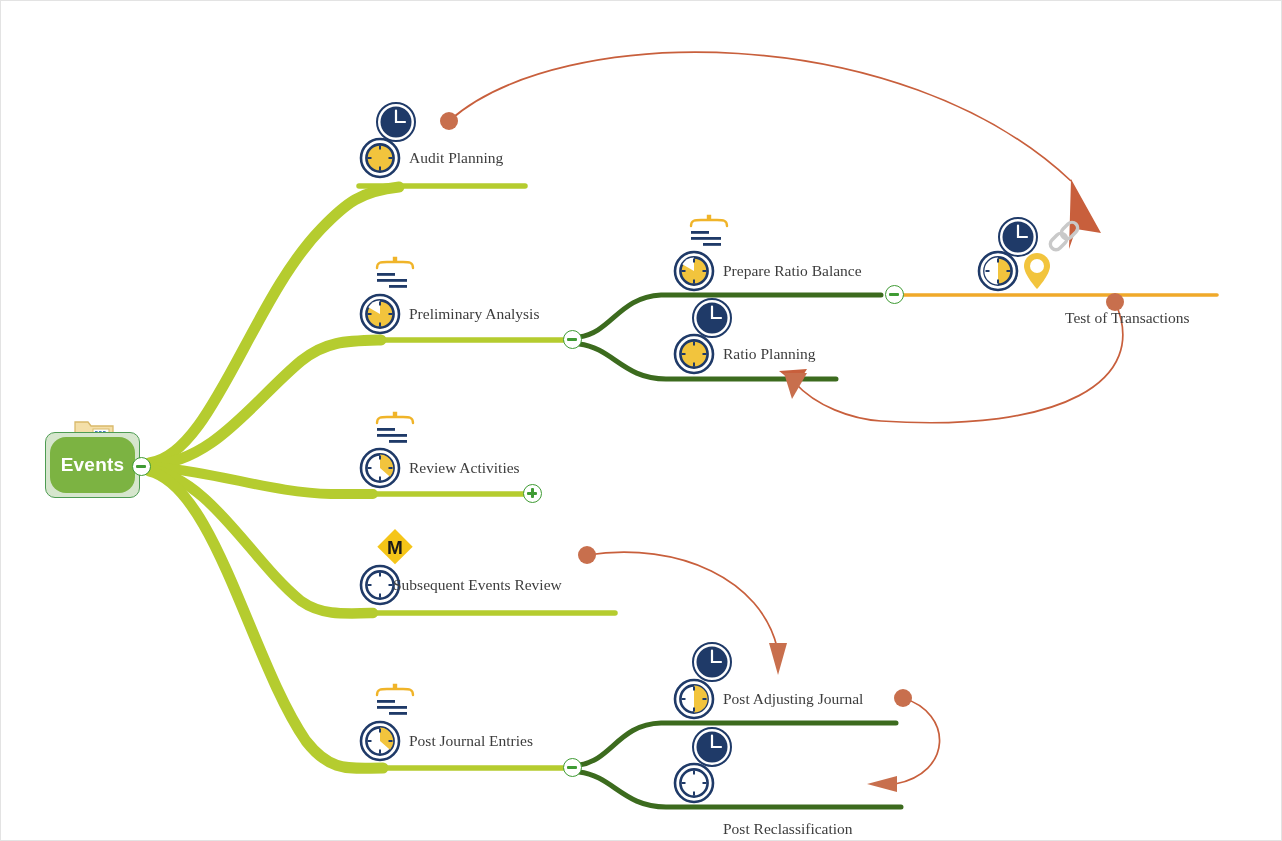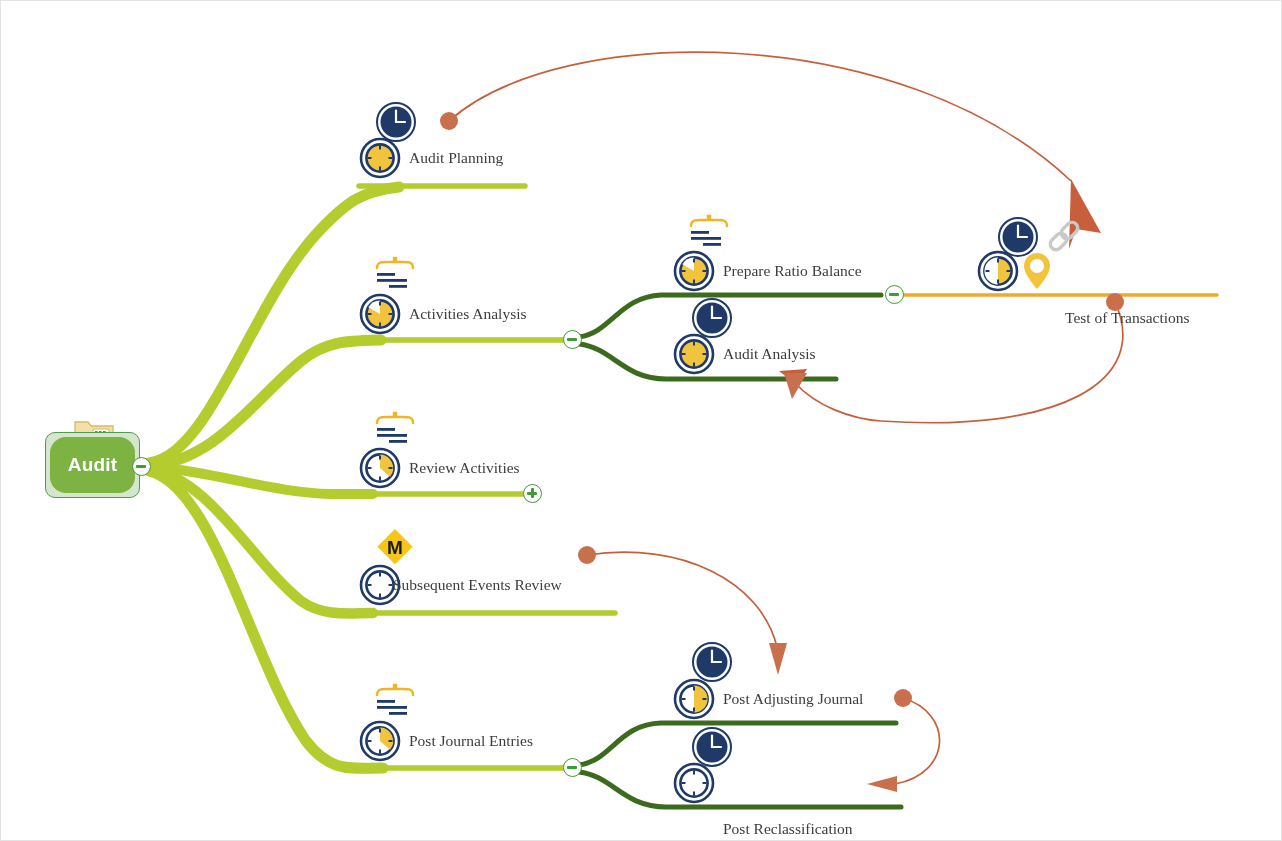--- a/index.html
+++ b/index.html
@@ -191,21 +191,21 @@
     <path d="M2,7 L15,7 L18,11 L40,11 L40,33 L2,33 Z" fill="#f4dfa8" stroke="#d9b96a" stroke-width="1.3"></path>
     <rect x="20" y="14" width="16" height="12" fill="#ffffff" stroke="#d9b96a" stroke-width="1"></rect>
     <rect x="22" y="16" width="2.6" height="3" fill="#4c7fbf"></rect>
     <rect x="26" y="16" width="2.6" height="3" fill="#4c7fbf"></rect>
     <rect x="30" y="16" width="2.6" height="3" fill="#4c7fbf"></rect>
     <rect x="22" y="21" width="12" height="2.4" fill="#4c7fbf"></rect>
   </svg>
 
   <div class="root-node">
     <div class="root-inner">
-      <span class="root-label">Audit</span>
+      <span class="root-label">Events</span>
     </div>
   </div>
   <div class="togglebtn" style="left:131px; top:456px;"></div>
 
   <svg class="icon-abs" style="left:374px; top:100px; width:42px; height:42px;" viewBox="0 0 42 42">
     <circle cx="21" cy="21" r="19" fill="#ffffff" stroke="#1f3a68" stroke-width="2"></circle>
     <circle cx="21" cy="21" r="15.5" fill="#1f3a68"></circle>
     <path d="M21,9.5 L21,21 L30,21" fill="none" stroke="#ffffff" stroke-width="2.2" stroke-linecap="round"></path>
   </svg>
   <svg class="icon-abs" style="left:358px; top:136px; width:42px; height:42px;" viewBox="0 0 42 42">
@@ -226,21 +226,21 @@
   </svg>
   <svg class="icon-abs" style="left:358px; top:292px; width:42px; height:42px;" viewBox="0 0 42 42">
     <circle cx="21" cy="21" r="19" fill="#ffffff" stroke="#1f3a68" stroke-width="2.6"></circle>
     <circle cx="21" cy="21" r="13.6" fill="#f2c43d" stroke="#1f3a68" stroke-width="2.6"></circle>
     <path d="M21,21 L21,7.4 A13.6,13.6 0 0,0 9.3,14.2 Z" fill="#ffffff"></path>
     <rect x="20" y="8.5" width="2" height="4" fill="#1f3a68"></rect>
     <rect x="20" y="29.5" width="2" height="4" fill="#1f3a68"></rect>
     <rect x="8.5" y="20" width="4" height="2" fill="#1f3a68"></rect>
     <rect x="29.5" y="20" width="4" height="2" fill="#1f3a68"></rect>
   </svg>
-  <div class="topic" style="left:408px; top:304px;">Activities Analysis</div>
+  <div class="topic" style="left:408px; top:304px;">Preliminary Analysis</div>
   <div class="togglebtn" style="left:562px; top:329px;"></div>
 
   <svg class="icon-abs" style="left:684px; top:212px; width:48px; height:36px;" viewBox="0 0 48 36">
     <path d="M6,13 C6,7 10,7 16,7 L23,7 L23,3 L25,3 L25,7 L32,7 C38,7 42,7 42,13" fill="none" stroke="#f0b429" stroke-width="2.4" stroke-linecap="round"></path>
     <rect x="6" y="18" width="18" height="2.8" fill="#1f3a68"></rect>
     <rect x="6" y="24" width="30" height="2.8" fill="#1f3a68"></rect>
     <rect x="18" y="30" width="18" height="2.8" fill="#1f3a68"></rect>
   </svg>
   <svg class="icon-abs" style="left:672px; top:249px; width:42px; height:42px;" viewBox="0 0 42 42">
     <circle cx="21" cy="21" r="19" fill="#ffffff" stroke="#1f3a68" stroke-width="2.6"></circle>
@@ -286,21 +286,21 @@
     <path d="M21,9.5 L21,21 L30,21" fill="none" stroke="#ffffff" stroke-width="2.2" stroke-linecap="round"></path>
   </svg>
   <svg class="icon-abs" style="left:672px; top:332px; width:42px; height:42px;" viewBox="0 0 42 42">
     <circle cx="21" cy="21" r="19" fill="#ffffff" stroke="#1f3a68" stroke-width="2.6"></circle>
     <circle cx="21" cy="21" r="13.6" fill="#f2c43d" stroke="#1f3a68" stroke-width="2.6"></circle>
     <rect x="20" y="8.5" width="2" height="4" fill="#1f3a68"></rect>
     <rect x="20" y="29.5" width="2" height="4" fill="#1f3a68"></rect>
     <rect x="8.5" y="20" width="4" height="2" fill="#1f3a68"></rect>
     <rect x="29.5" y="20" width="4" height="2" fill="#1f3a68"></rect>
   </svg>
-  <div class="topic" style="left:722px; top:344px;">Audit Analysis</div>
+  <div class="topic" style="left:722px; top:344px;">Ratio Planning</div>
 
   <svg class="icon-abs" style="left:370px; top:409px; width:48px; height:36px;" viewBox="0 0 48 36">
     <path d="M6,13 C6,7 10,7 16,7 L23,7 L23,3 L25,3 L25,7 L32,7 C38,7 42,7 42,13" fill="none" stroke="#f0b429" stroke-width="2.4" stroke-linecap="round"></path>
     <rect x="6" y="18" width="18" height="2.8" fill="#1f3a68"></rect>
     <rect x="6" y="24" width="30" height="2.8" fill="#1f3a68"></rect>
     <rect x="18" y="30" width="18" height="2.8" fill="#1f3a68"></rect>
   </svg>
   <svg class="icon-abs" style="left:358px; top:446px; width:42px; height:42px;" viewBox="0 0 42 42">
     <circle cx="21" cy="21" r="19" fill="#ffffff" stroke="#1f3a68" stroke-width="2.6"></circle>
     <circle cx="21" cy="21" r="13.6" fill="#ffffff" stroke="#1f3a68" stroke-width="2.6"></circle>

